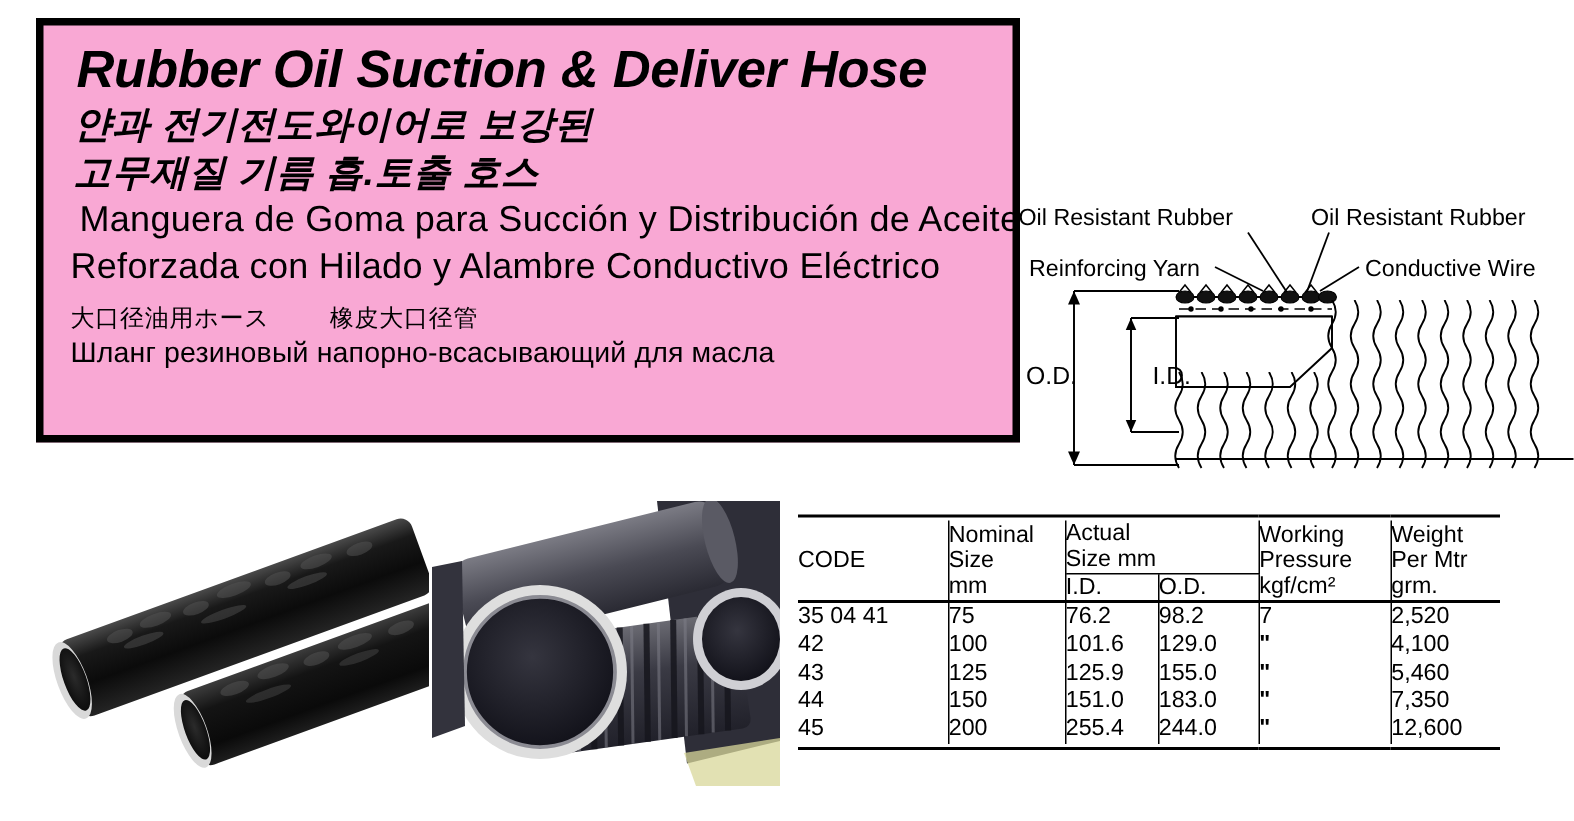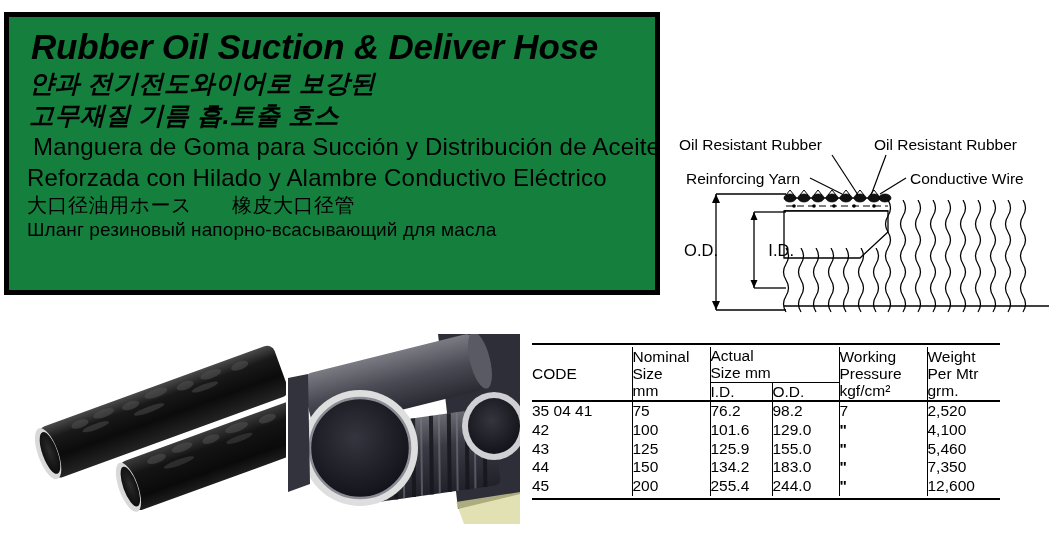--- a/index.html
+++ b/index.html
@@ -12,25 +12,25 @@
     height: 547px;
     position: relative;
     overflow: hidden;
     font-family: "Liberation Sans", sans-serif;
     color: #000000;
   }
 
   
   #title-banner {
     position: absolute;
-    left: 4px;
+    left: 24px;
     top: 12px;
     width: 656px;
     height: 283px;
-    background: #15803d;
+    background: #f9a8d4;
     border: 5px solid #000000;
     box-sizing: border-box;
     padding: 6px 0 0 14px;
   }
   .t-line {
     white-space: nowrap;
     line-height: 1.0;
   }
   #title-main {
     font-size: 35px;
@@ -57,22 +57,22 @@
     letter-spacing: 0.5px;
   }
   .t-es {
     font-size: 24px;
     margin-top: 7px;
     margin-left: 10px;
     letter-spacing: 0.2px;
   }
   #title-es2 { margin-left: 4px; }
   .t-cjk {
-    font-size: 20px;
-    margin-top: 5px;
+    font-size: 16px;
+    margin-top: 15px;
     margin-left: 4px;
     letter-spacing: 0.5px;
   }
   .t-cjk .gap { display: inline-block; width: 40px; }
   .t-ru {
     font-size: 19px;
     margin-top: 5px;
     margin-left: 4px;
     letter-spacing: 0.1px;
   }
@@ -456,21 +456,21 @@
         <div>75</div>
         <div>100</div>
         <div>125</div>
         <div>150</div>
         <div>200</div>
       </td>
       <td class="data-cell num pad-top pad-bot">
         <div>76.2</div>
         <div>101.6</div>
         <div>125.9</div>
-        <div>134.2</div>
+        <div>151.0</div>
         <div>255.4</div>
       </td>
       <td class="data-cell num pad-top pad-bot">
         <div>98.2</div>
         <div>129.0</div>
         <div>155.0</div>
         <div>183.0</div>
         <div>244.0</div>
       </td>
       <td class="data-cell wp-cell pad-top pad-bot">

